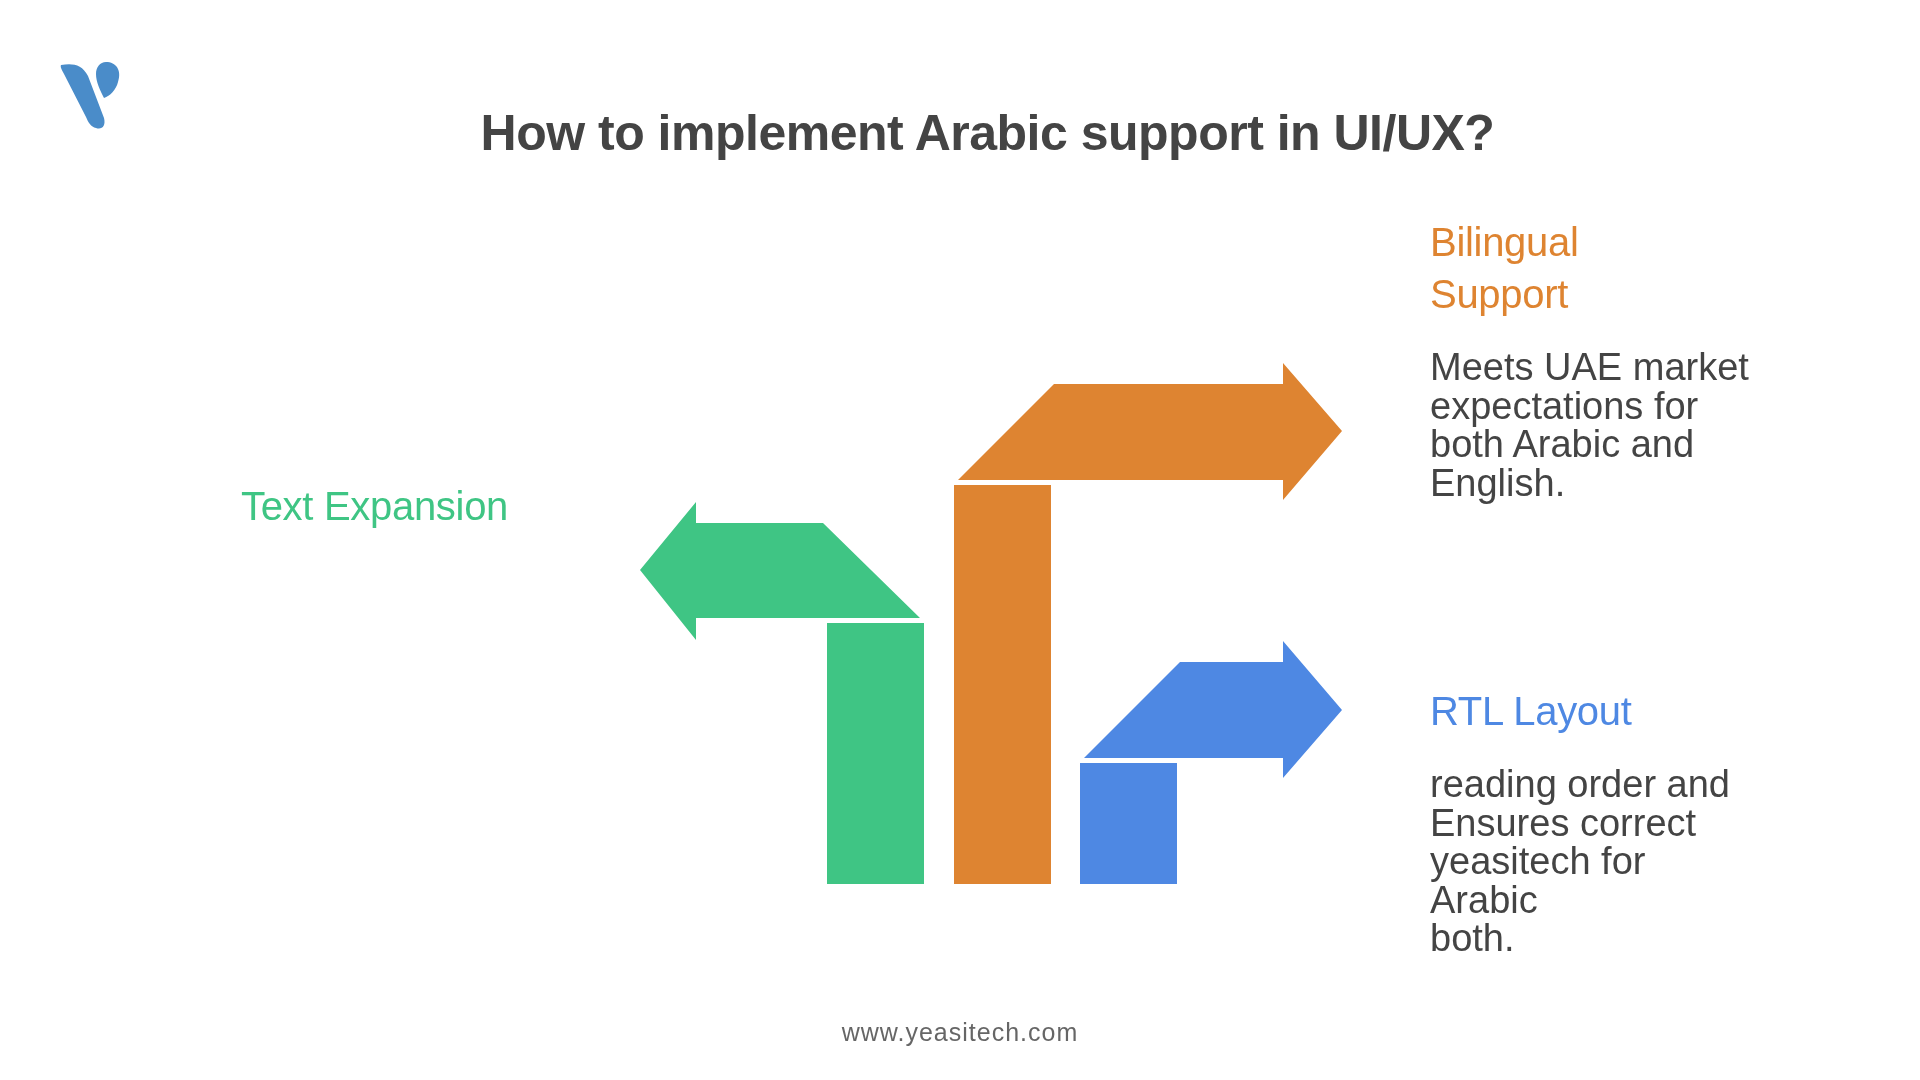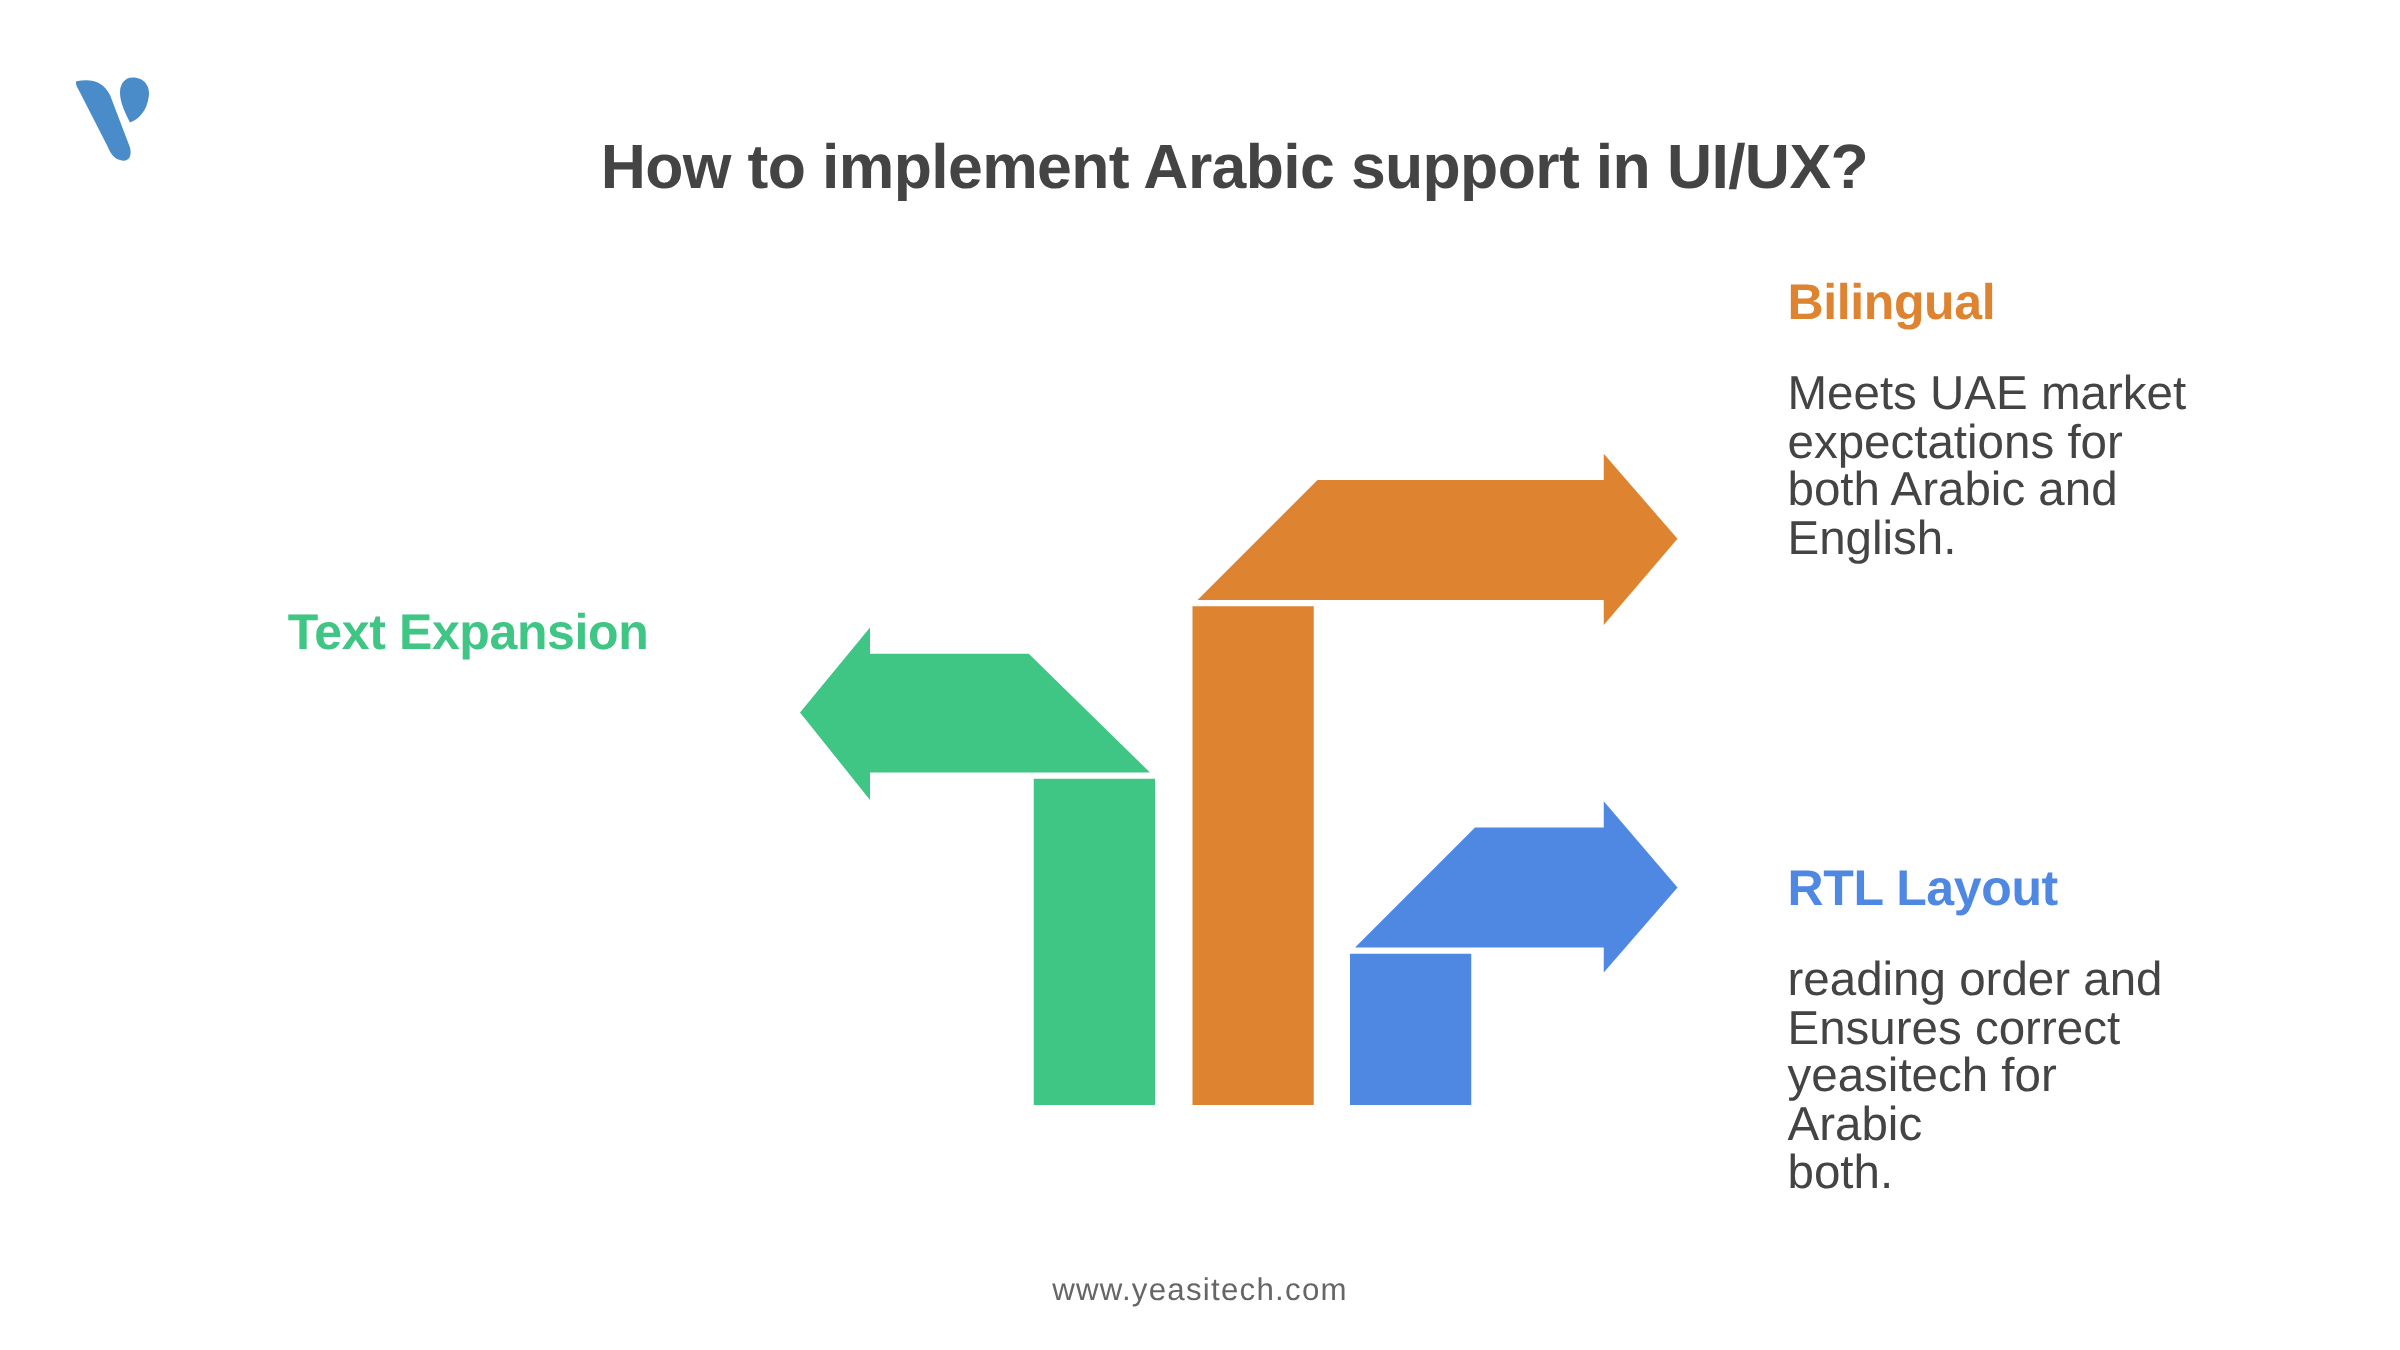--- a/index.html
+++ b/index.html
@@ -9,21 +9,21 @@
       font-family: "Liberation Sans", "DejaVu Sans", sans-serif;
     }
     .logo { position: absolute; left: 58px; top: 60px; width: 66px; height: 72px; }
     .title {
       position: absolute; left: 0; width: 1975px; top: 104px;
       text-align: center; font-size: 50px; font-weight: bold; color: #444444;
       letter-spacing: -0.5px;
     }
     .diagram { position: absolute; left: 0; top: 0; width: 1920px; height: 1080px; }
     .item { position: absolute; }
-    .item .heading { font-size: 40px; font-weight: bold; line-height: 52px; letter-spacing: -0.3px; }
+    .item .heading { font-size: 40px; font-weight: normal; line-height: 52px; letter-spacing: -0.3px; }
     .item .desc { font-size: 38px; color: #444444; line-height: 38.5px; margin-top: 28px; }
     .item-left { left: 200px; width: 349px; top: 480px; text-align: center; }
     .item-bilingual { left: 1430px; width: 320px; top: 216px; }
     .item-rtl { left: 1430px; width: 320px; top: 648px; margin-top: 37px; }
     .footer {
       position: absolute; left: 0; width: 1920px; top: 1018px; text-align: center;
       font-size: 25px; color: #666666; letter-spacing: 1px;
     }
   </style>
 </head>
@@ -54,20 +54,21 @@
   </g>
 </svg>
 
 <div class="item item-left">
   <div class="heading" style="color:#3FC584">Text Expansion</div>
 </div>
 
 <div class="item item-bilingual">
   <div class="heading" style="color:#DE8431">
     <div>Bilingual</div>
+    <div>Support</div>
   </div>
   <div class="desc">
     <div>Meets UAE market</div>
     <div>expectations for</div>
     <div>both Arabic and</div>
     <div>English.</div>
   </div>
 </div>
 
 <div class="item item-rtl">

